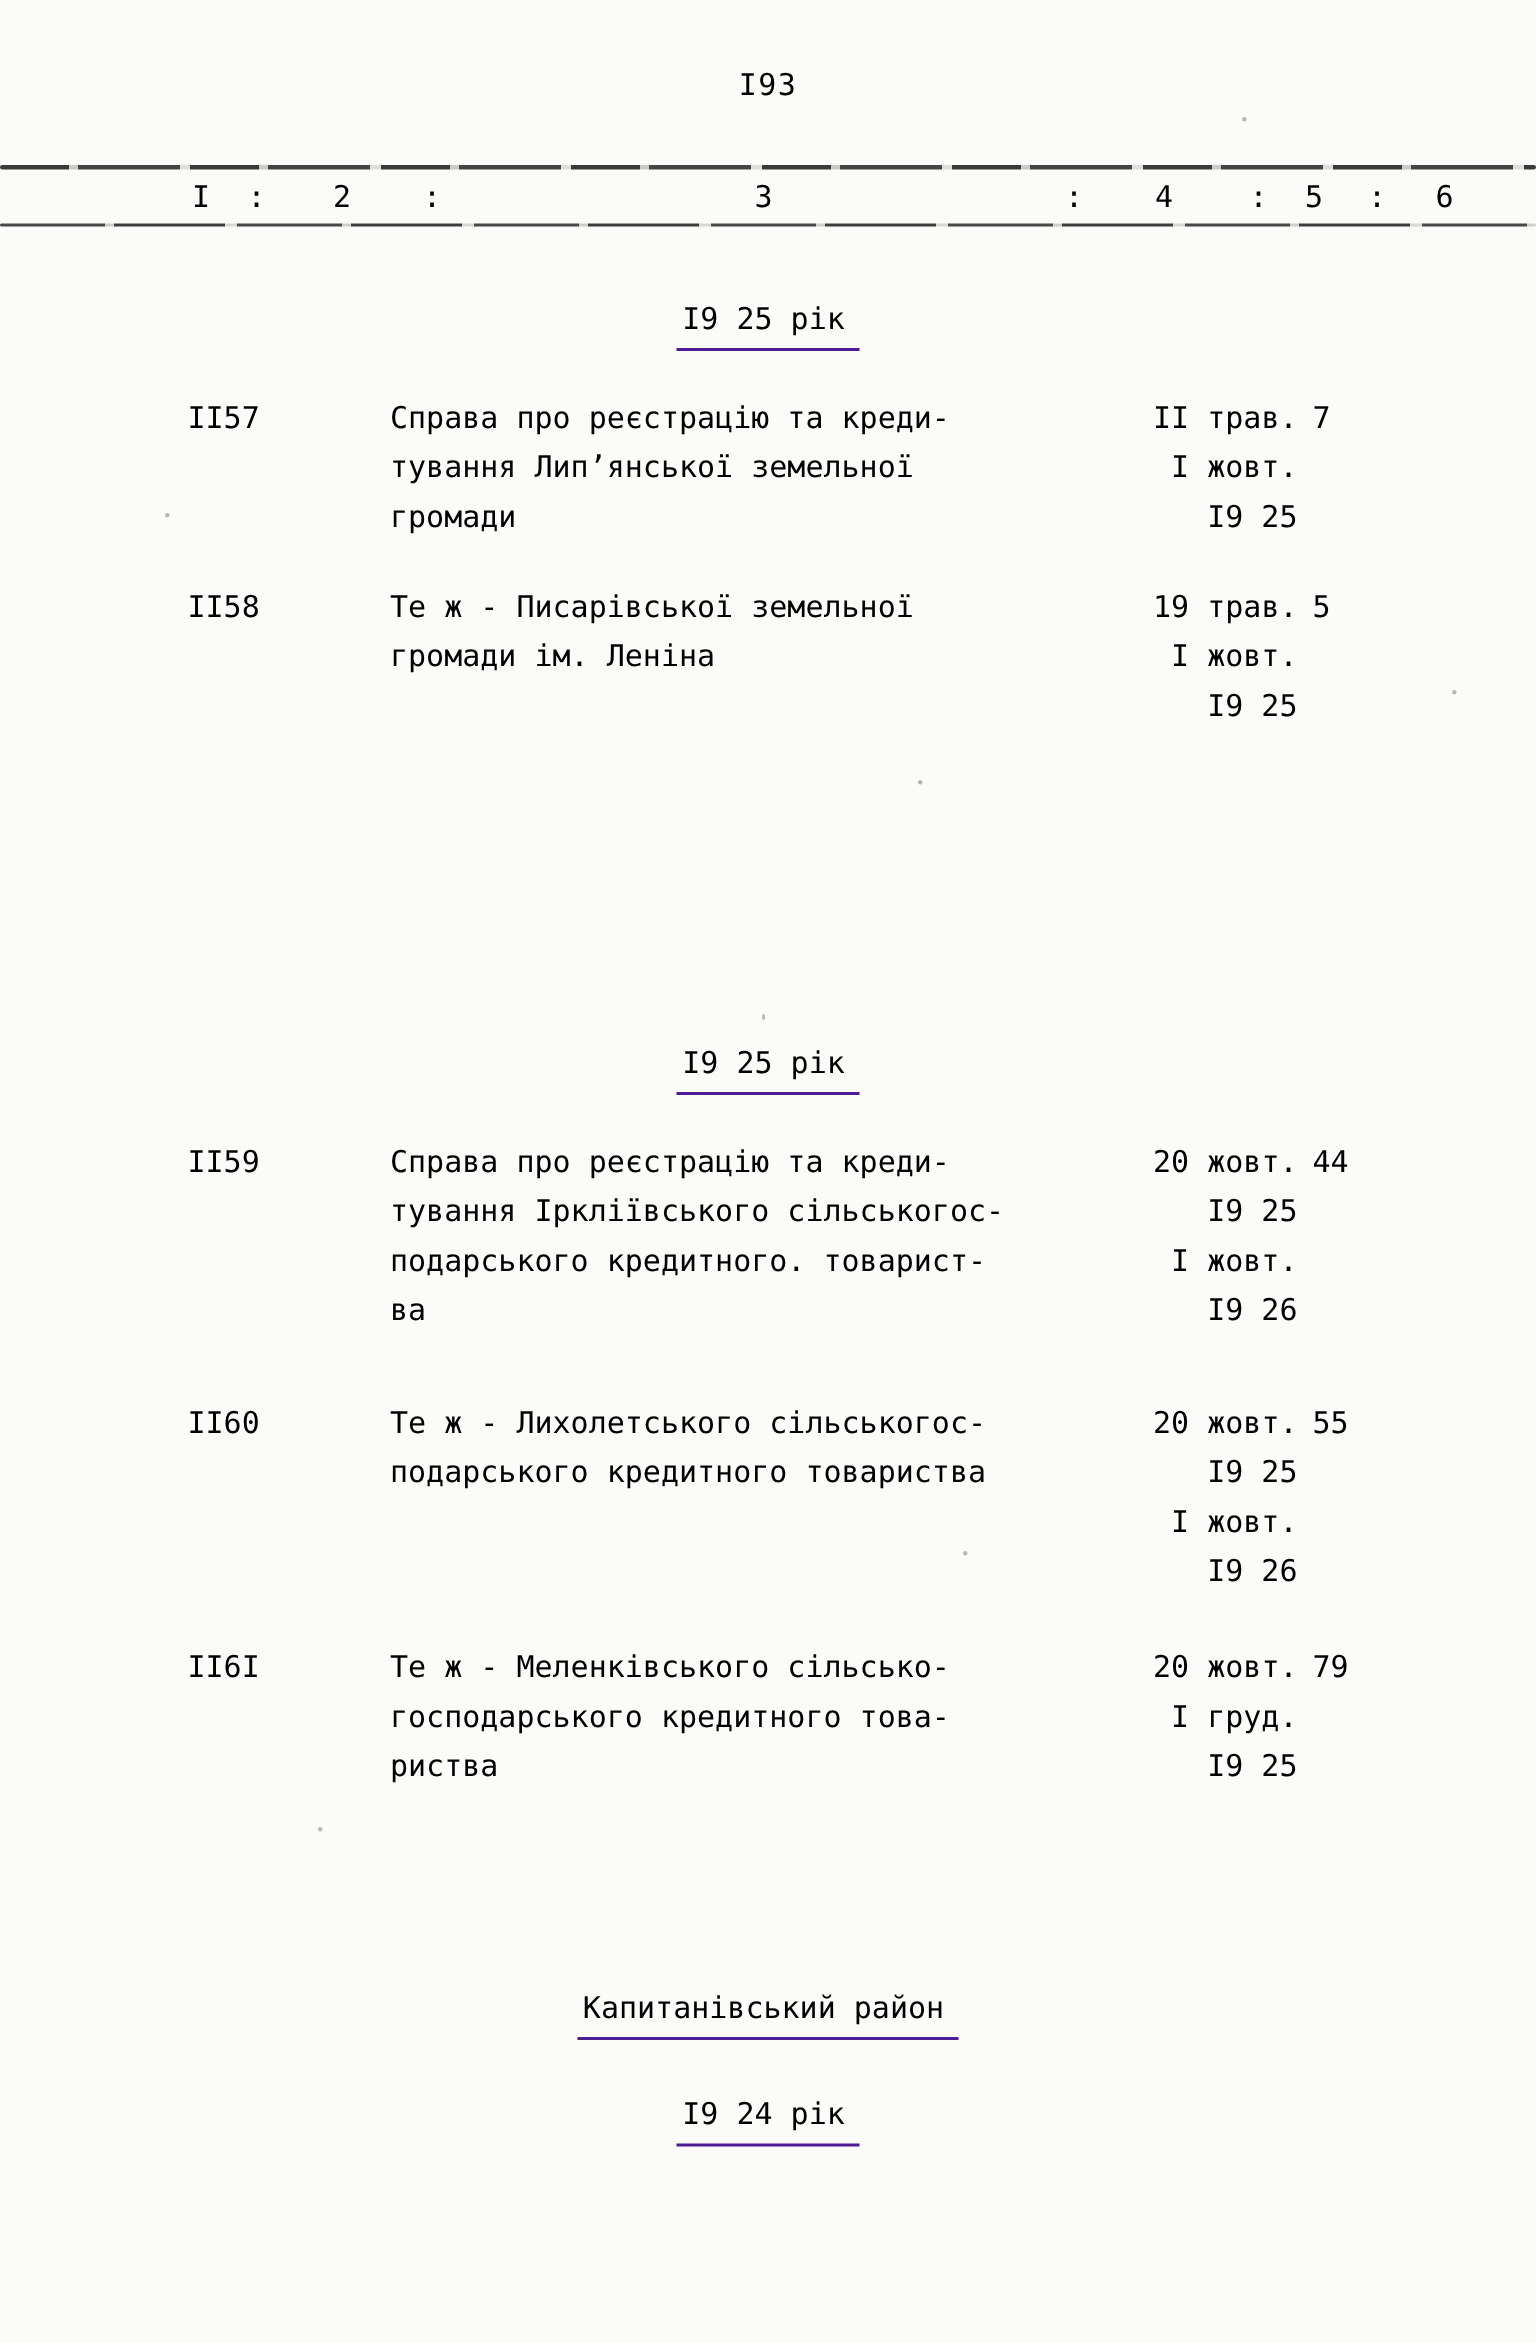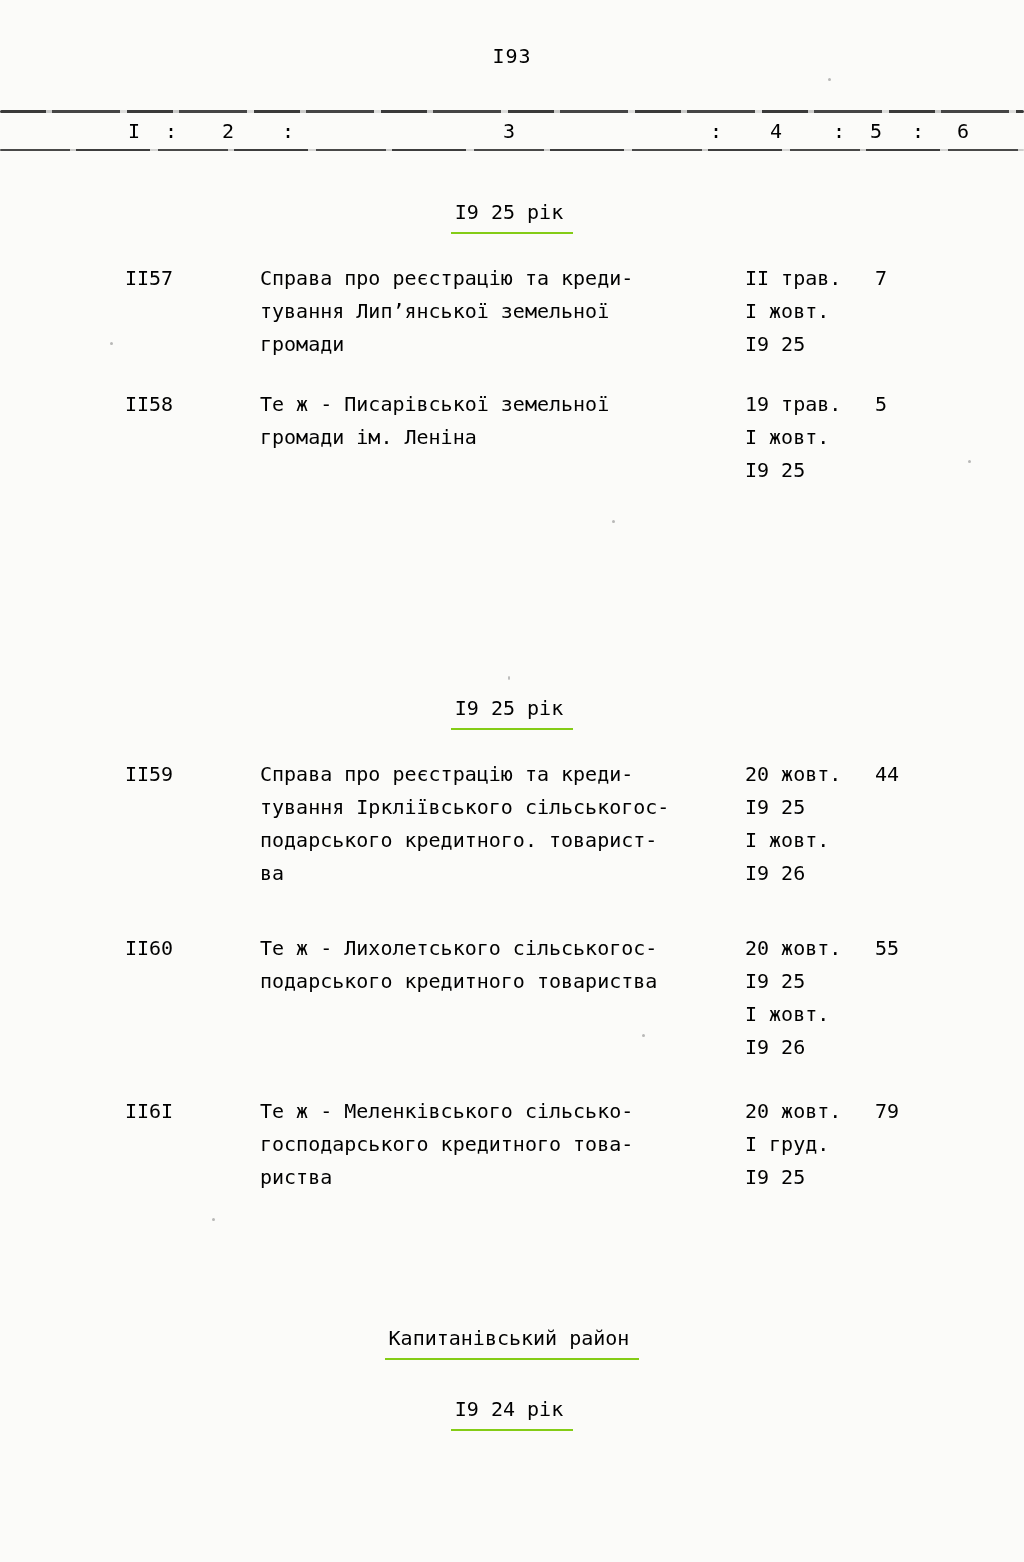--- a/index.html
+++ b/index.html
@@ -63,38 +63,38 @@
   }
   
   .heading {
     position: absolute;
     left: 0;
     right: 0;
     text-align: center;
   }
   .heading .u {
     display: inline-block;
-    border-bottom: 2px solid #84cc16;
+    border-bottom: 2px solid #4c1d95;
     padding: 0 10px 3px 4px;
     white-space: pre;
   }
   .heading.shift-left .u { transform: translateX(-30px); }
   
   .entry {
     position: absolute;
     left: 0;
     width: 972px;
     display: flex;
     align-items: flex-start;
     padding-left: 125px;
     box-sizing: border-box;
   }
   .entry .num   { width: 135px; flex: none; }
   .entry .desc  { width: 470px; flex: none; white-space: pre-line; }
-  .entry .dates { width: 120px; flex: none; margin-left: 15px; white-space: pre-line; }
+  .entry .dates { width: 120px; flex: none; margin-left: 15px; white-space: pre-line; text-align: right; }
   .entry .count { width: 70px;  flex: none; margin-left: 10px; }
   
   .speckle {
     position: absolute;
     background: rgba(60,60,60,0.35);
     border-radius: 50%;
   }
 </style>
 </head>
 <body>

